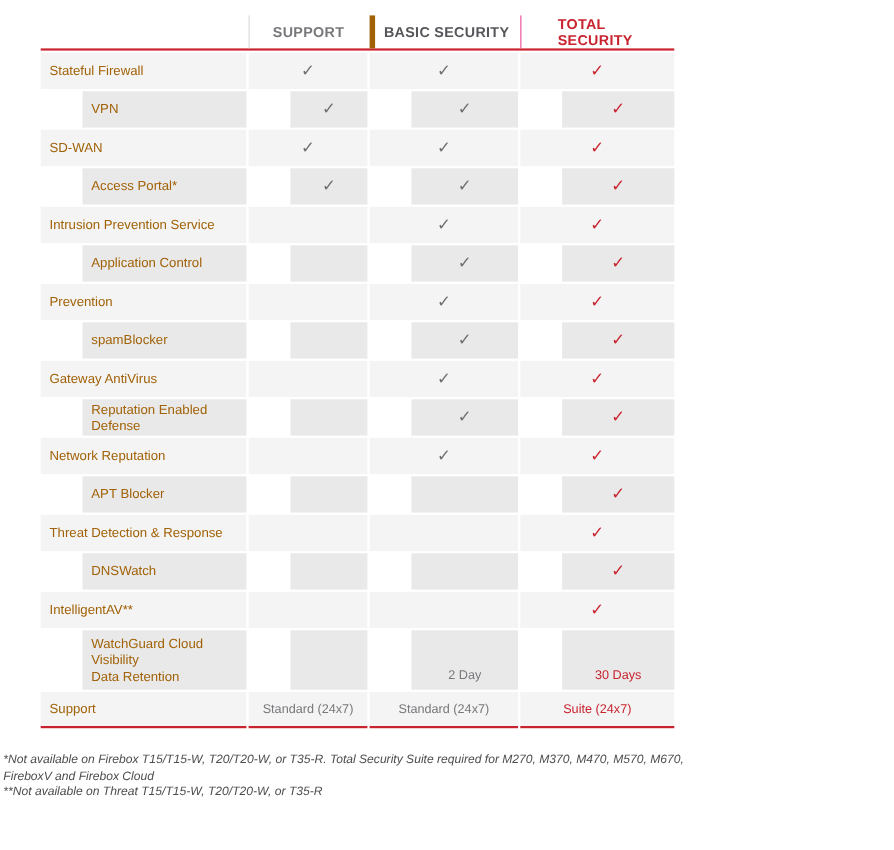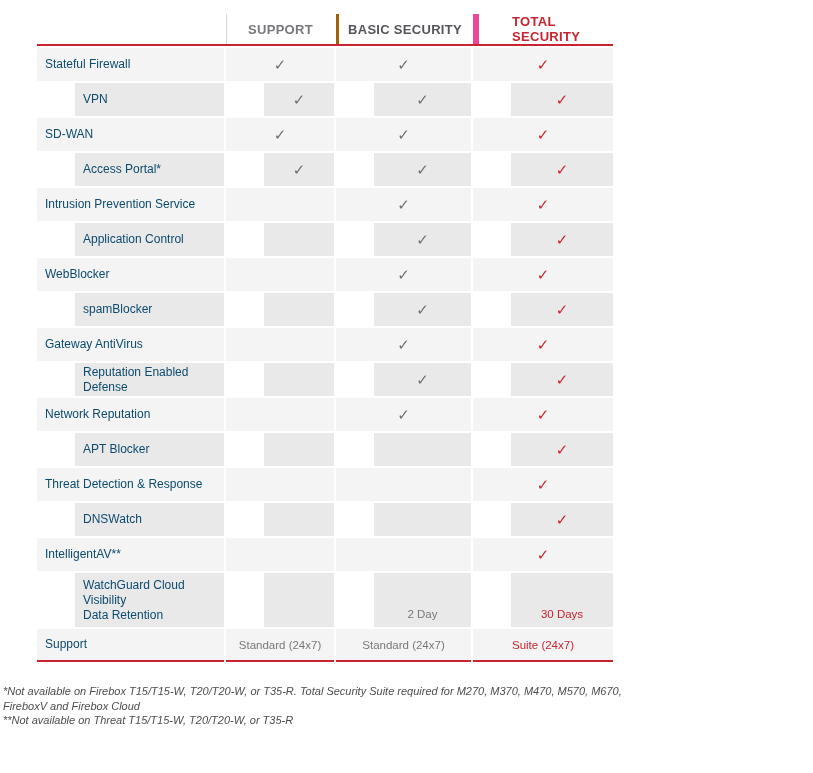--- a/index.html
+++ b/index.html
@@ -21,38 +21,38 @@
     column-gap: 2px;
     height: 32px;
     border-bottom: 2px solid var(--red, #c8232e);
     margin-bottom: 2px;
   }
   .hdr-cell {
     display: flex; align-items: center; justify-content: center;
     font-size: 13px; font-weight: bold; letter-spacing: 0.3px;
   }
   .hdr-cell.h-support  { color: #77787b; border-left: 1px solid #d8d8d8; }
-  .hdr-cell.h-basic    { color: #55565a; border-left: 3px solid #a16207; }
-  .hdr-cell.h-total    { color: var(--red, #c8232e); border-left: 6px solid #ec4899; padding-left: 33px; }
+  .hdr-cell.h-basic    { color: #55565a; border-left: 5px solid #a16207; }
+  .hdr-cell.h-total    { color: var(--red, #c8232e); border-left: 1px solid #ec4899; padding-left: 33px; }
   .tbl-body { display: flex; flex-direction: column; row-gap: 2px; }
   .row {
     display: grid;
     grid-template-columns: 187px 108px 135px 140px;
     column-gap: 2px;
     height: 33px;
   }
   .row.light .cell { background: var(--row-light, #f4f4f4); }
   .row.dark  .cell { background: var(--row-dark, #e9e9e9); margin-left: 38px; }
   .row.tall { height: 54px; }
   .row.last .cell { border-bottom: 2px solid var(--red, #c8232e); }
   .cell { display: flex; align-items: center; }
   .feature-cell {
     justify-content: flex-start;
     padding-left: 8px; padding-right: 6px;
-    font-size: 12px; color: #0c4a6e;
+    font-size: 12px; color: #a16207;
     white-space: pre-line; line-height: 1.25;
   }
   .value-cell {
     justify-content: center;
     font-size: 11.5px; color: #77787b;
   }
   .value-cell .check {
     font-size: 15px; line-height: 1; color: #6e6f71;
   }
   .value-cell.col-total, .value-cell.col-total .check { color: var(--red, #c8232e); }
@@ -138,21 +138,21 @@
         <div class="cell feature-cell">Application Control</div>
         <div class="cell value-cell col-support"></div>
         <div class="cell value-cell col-basic">
           <span class="check">✓</span>
         </div>
         <div class="cell value-cell col-total">
           <span class="check">✓</span>
         </div>
       </div>
       <div class="row light">
-        <div class="cell feature-cell">WebBlocker</div>
+        <div class="cell feature-cell">Prevention</div>
         <div class="cell value-cell col-support"></div>
         <div class="cell value-cell col-basic">
           <span class="check">✓</span>
         </div>
         <div class="cell value-cell col-total">
           <span class="check">✓</span>
         </div>
       </div>
       <div class="row dark">
         <div class="cell feature-cell">spamBlocker</div>

